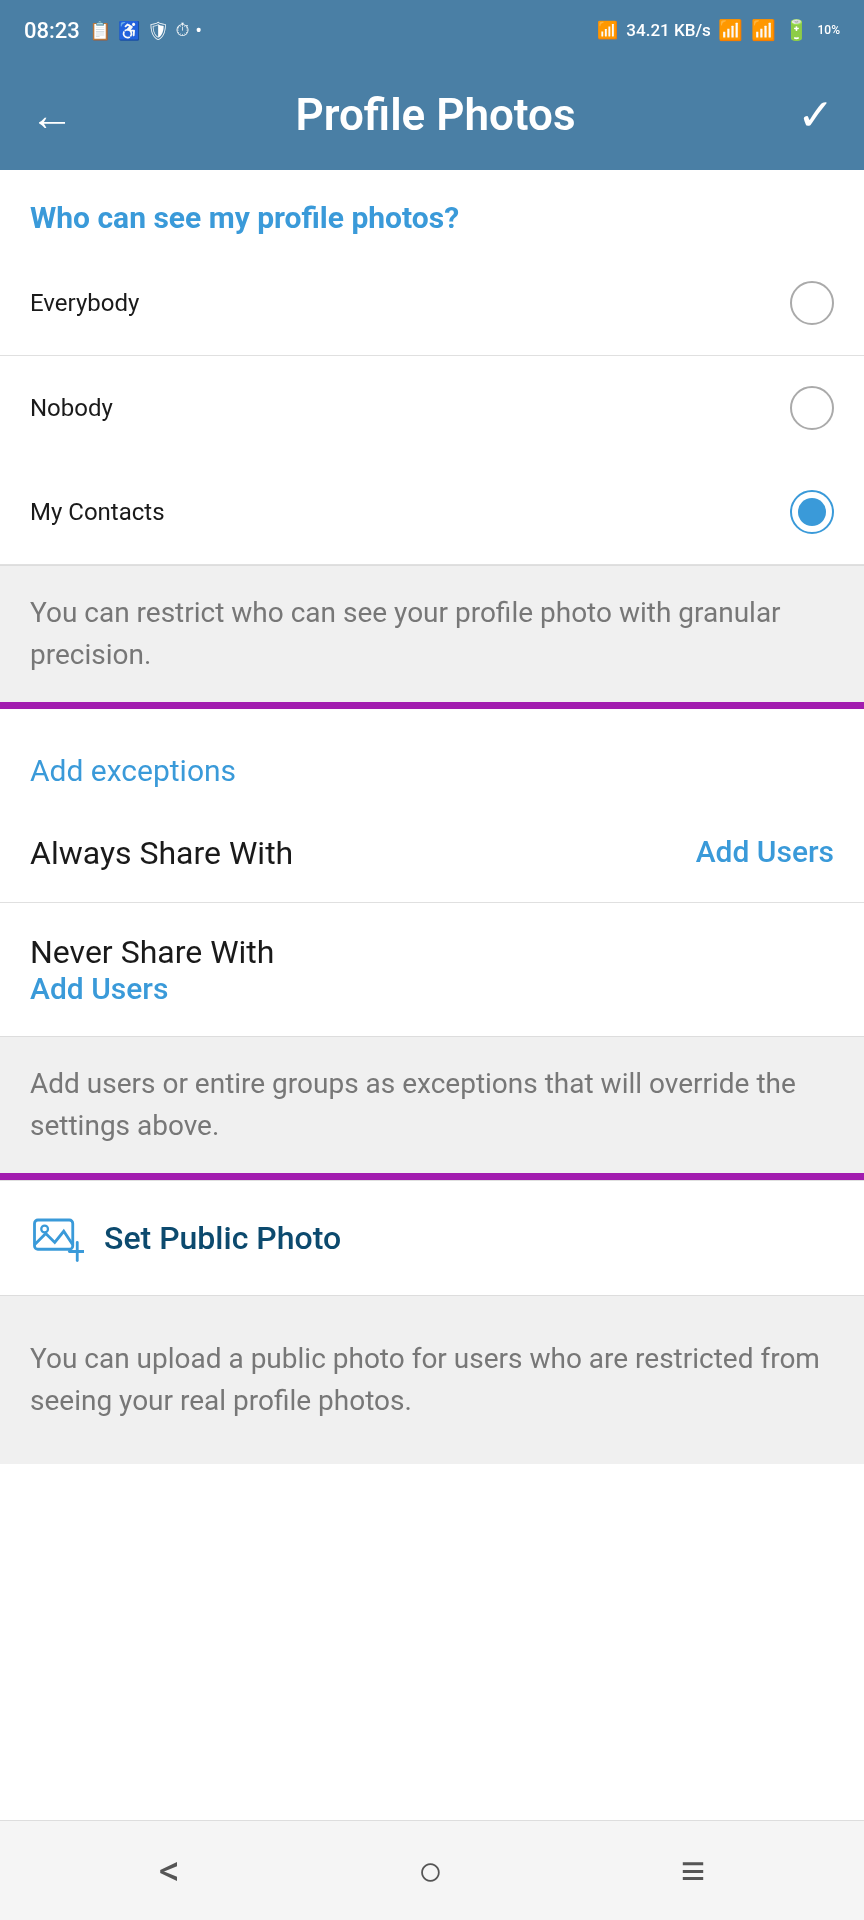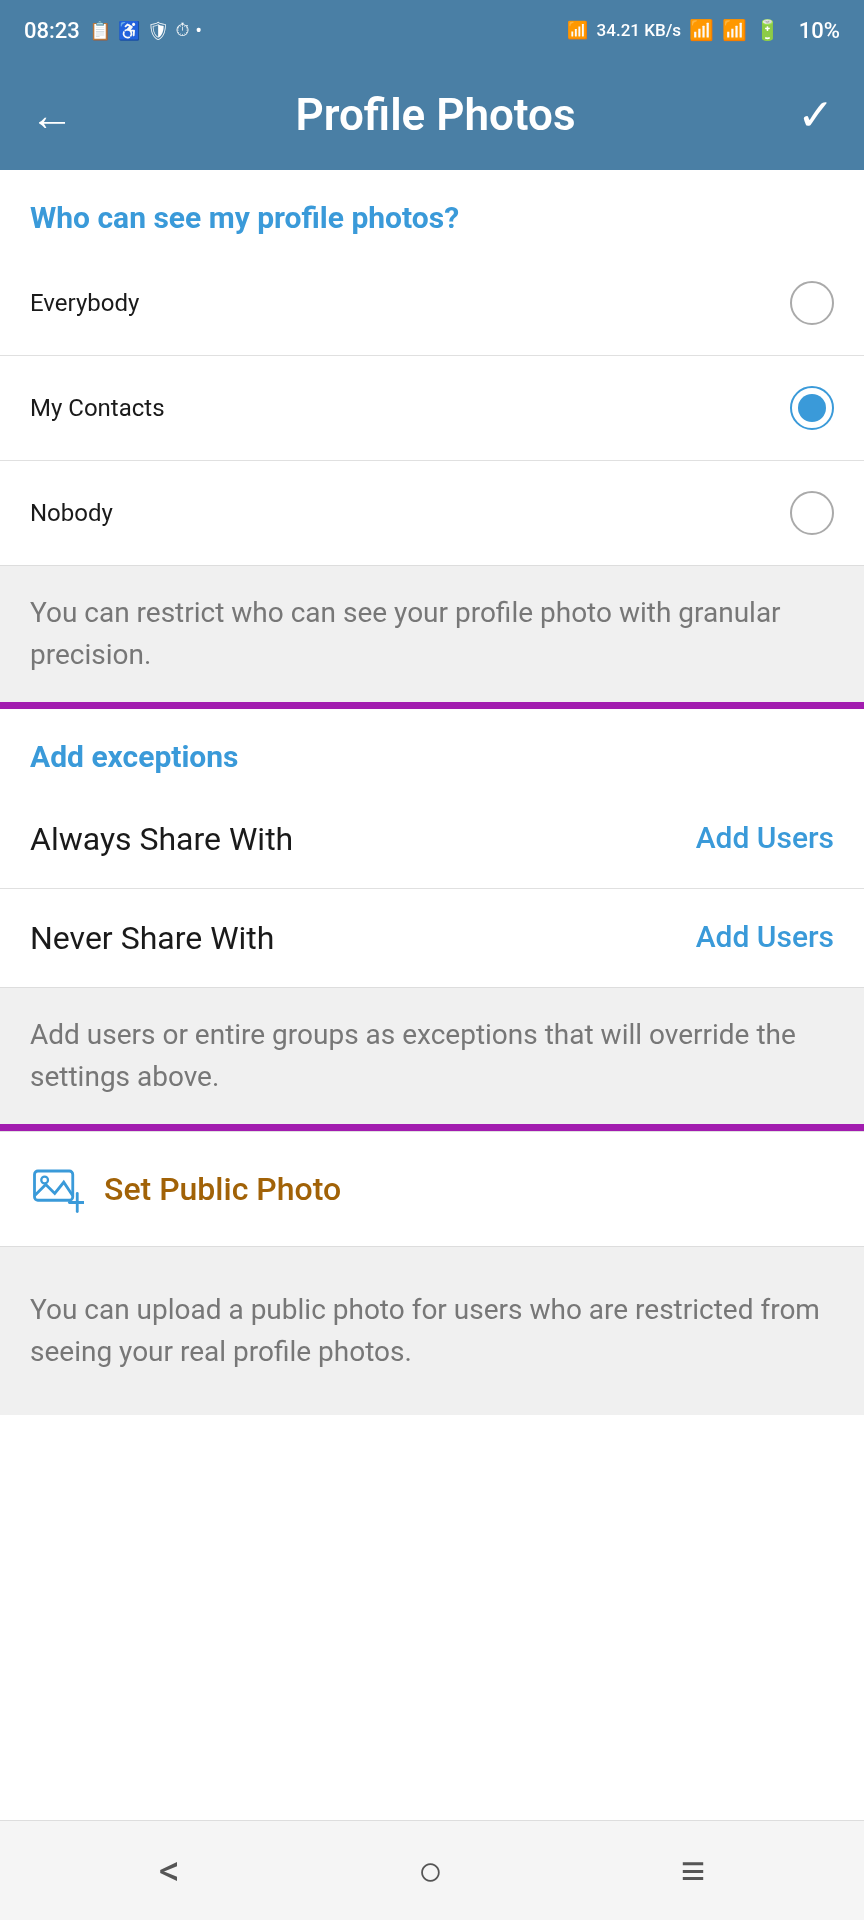--- a/index.html
+++ b/index.html
@@ -117,23 +117,23 @@
       padding: 26px 30px;
       font-size: 28px;
       color: #777;
       line-height: 1.5;
       border-top: 1px solid #ddd;
       border-bottom: 7px solid #a21caf;
     }
 
     
     .exceptions-label {
-      padding: 30px 30px 16px 30px;
+      padding: 44px 30px 16px 30px;
       font-size: 30px;
-      font-weight: 700;
+      font-weight: 400;
       color: #3a9ad9;
     }
 
     
     .action-row {
       display: flex;
       align-items: flex-start;
       justify-content: space-between;
       padding: 30px 30px;
       background: white;
@@ -159,21 +159,21 @@
       background: white;
       border-top: 1px solid #e0e0e0;
     }
     .set-public-icon {
       width: 54px;
       height: 54px;
       color: #3a9ad9;
     }
     .set-public-label {
       font-size: 32px;
-      color: #a16207;
+      color: #0c4a6e;
       font-weight: 500;
       cursor: pointer;
     }
 
     
     .bottom-info-block {
       background: #f0f0f0;
       padding: 42px 30px;
       font-size: 28px;
       color: #777;
@@ -217,59 +217,59 @@
       <span>⏱</span>
       <span>•</span>
     </span>
   </div>
   <div class="status-bar-right">
     <span style="font-size:17px;">📶</span>
     <span style="font-size:17px;">34.21 KB/s</span>
     <span>📶</span>
     <span>📶</span>
     <span>🔋</span>
-    <span style="font-size:22px;margin-left:11px;">10%</span>
+    <span style="font-size:12px;">10%</span>
   </div>
 </div>
 
 <div class="header">
   <span class="header-back">←</span>
   <span class="header-title">Profile Photos</span>
   <span class="header-check">✓</span>
 </div>
 
 <div class="content">
 
   <div class="section-label">Who can see my profile photos?</div>
 
   <div class="option-row">
     <span class="option-label">Everybody</span>
     <div class="radio-circle"></div>
   </div>
 
+  <div class="option-row" style="border-bottom: none;">
+    <span class="option-label">Nobody</span>
+    <div class="radio-circle"></div>
+  </div>
+
   <div class="option-row">
     <span class="option-label">My Contacts</span>
     <div class="radio-circle selected"></div>
   </div>
 
-  <div class="option-row" style="border-bottom: none;">
-    <span class="option-label">Nobody</span>
-    <div class="radio-circle"></div>
-  </div>
-
   <div class="info-block">You can restrict who can see your profile photo with granular precision.</div>
 
   <div class="exceptions-label">Add exceptions</div>
 
   <div class="action-row">
     <span class="action-row-label">Always Share With</span>
     <span class="action-row-btn">Add Users</span>
   </div>
 
-  <div class="action-row" style="border-bottom: none;">
+  <div class="action-row" style="border-bottom: none; flex-direction: column;">
     <span class="action-row-label">Never Share With</span>
     <span class="action-row-btn">Add Users</span>
   </div>
 
   <div class="info-block">Add users or entire groups as exceptions that will override the settings above.</div>
 
   <div class="set-public-row">
     <svg class="set-public-icon" viewBox="0 0 48 48" fill="none" xmlns="http://www.w3.org/2000/svg">
       <rect x="4" y="8" width="34" height="26" rx="3" stroke="#3a9ad9" stroke-width="2.5" fill="none"></rect>
       <polyline points="4,30 14,20 22,28 30,18 38,30" stroke="#3a9ad9" stroke-width="2.5" fill="none"></polyline>

